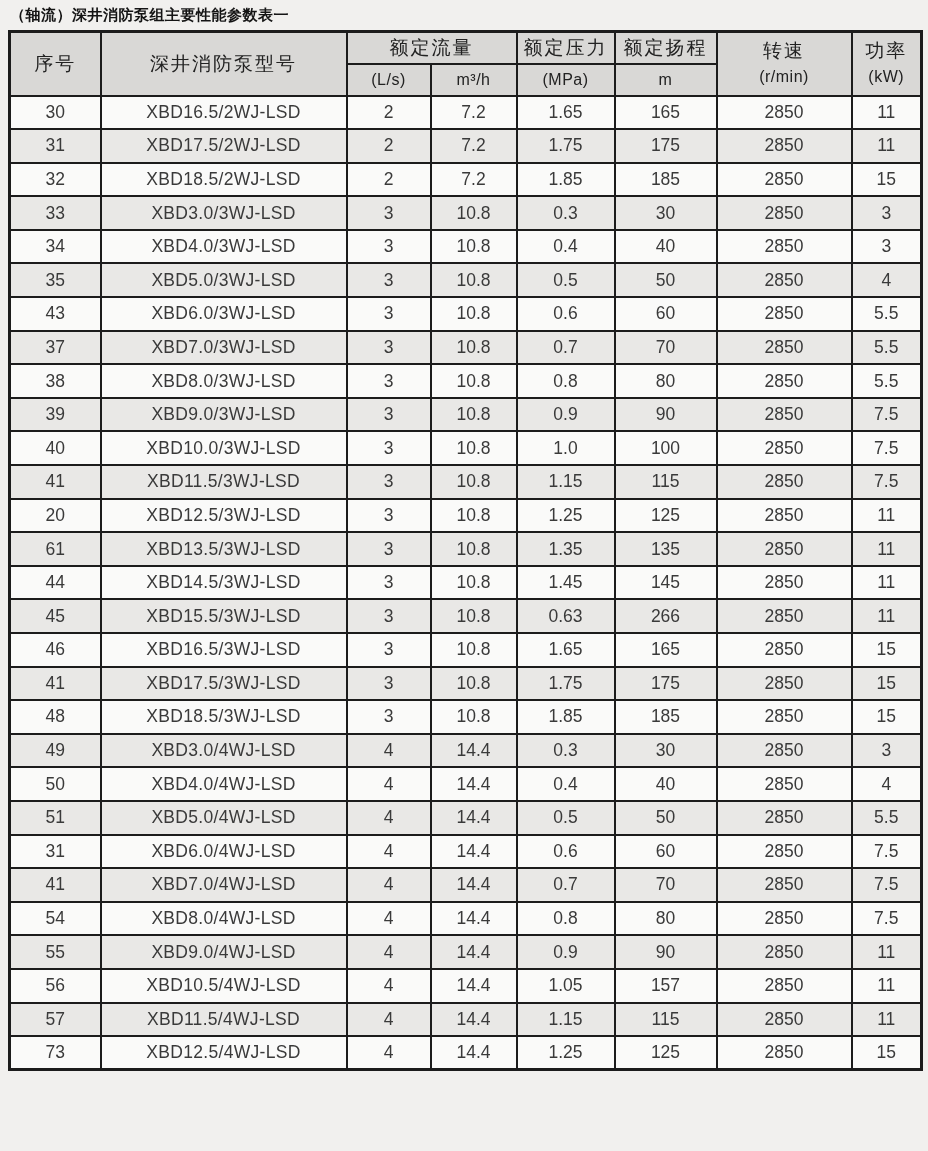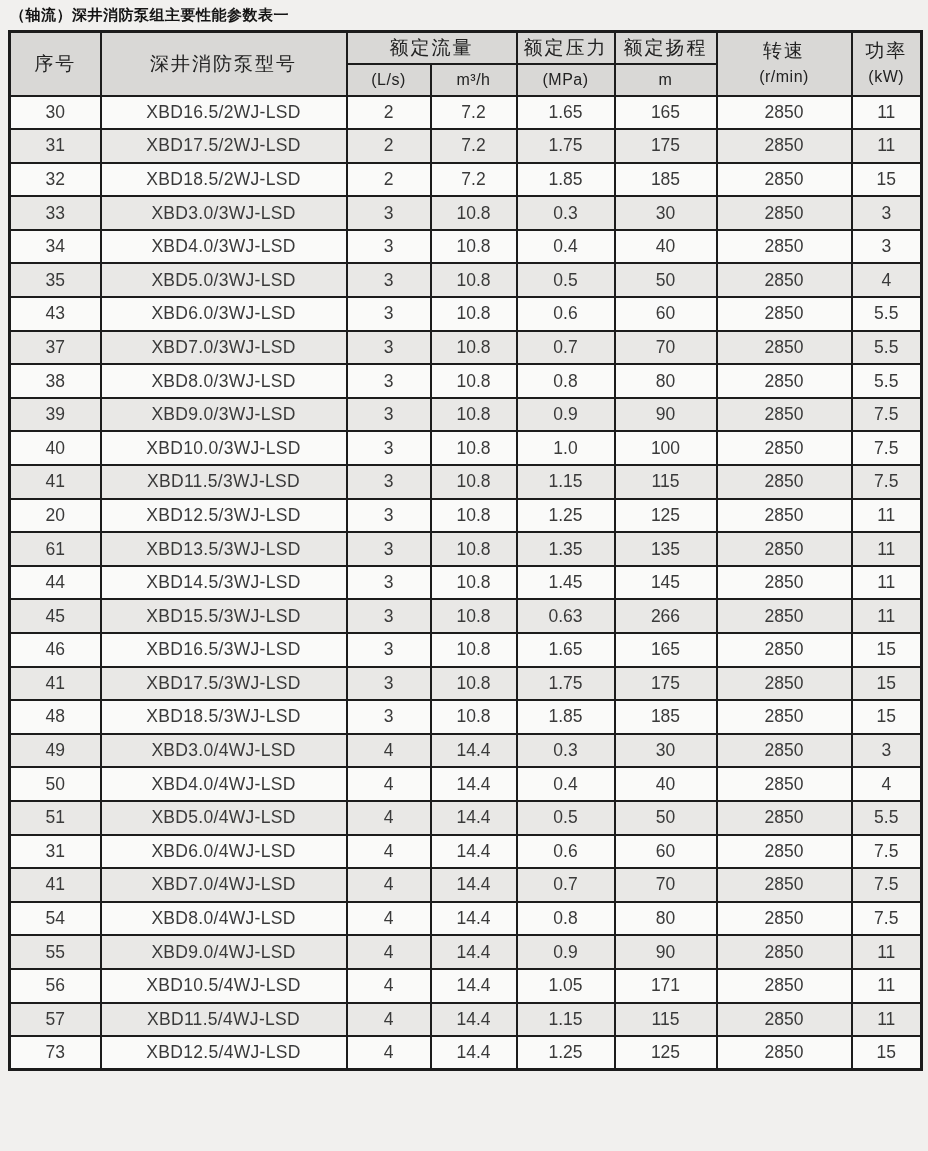--- a/index.html
+++ b/index.html
@@ -365,21 +365,21 @@
           <td>90</td>
           <td>2850</td>
           <td>11</td>
         </tr>
         <tr>
           <td>56</td>
           <td>XBD10.5/4WJ-LSD</td>
           <td>4</td>
           <td>14.4</td>
           <td>1.05</td>
-          <td>171</td>
+          <td>157</td>
           <td>2850</td>
           <td>11</td>
         </tr>
         <tr class="alt">
           <td>57</td>
           <td>XBD11.5/4WJ-LSD</td>
           <td>4</td>
           <td>14.4</td>
           <td>1.15</td>
           <td>115</td>

